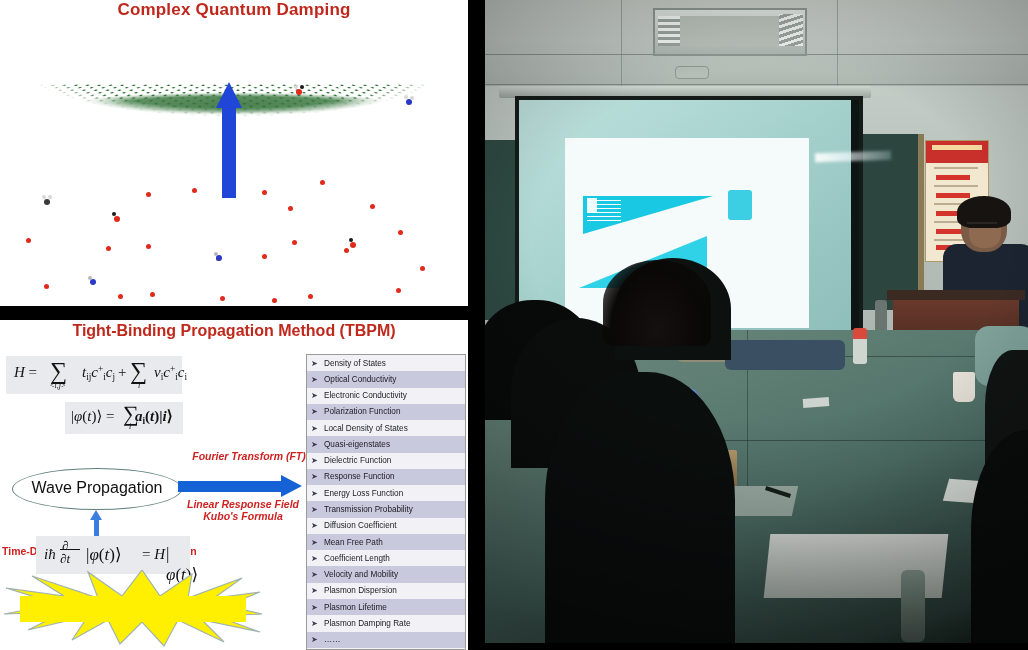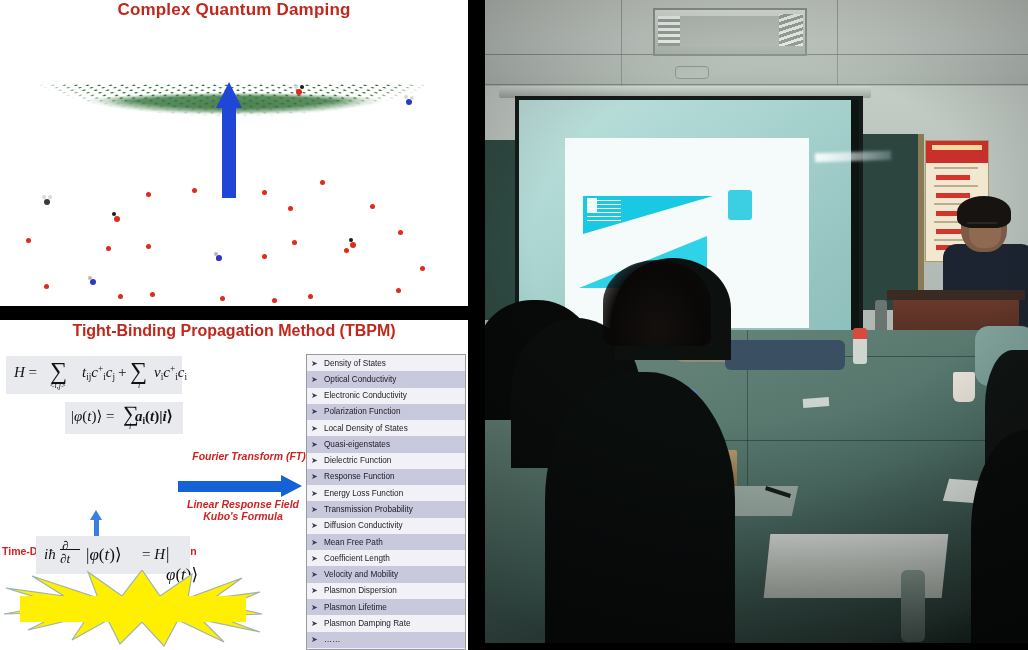--- a/index.html
+++ b/index.html
@@ -249,20 +249,23 @@
       <span class="eqi" style="left:148px;top:8px;"><i>v</i><span class="sub">i</span><i>c</i><span class="sup">+</span><span class="sub">i</span><i>c</i><span class="sub">i</span></span>
     </div>
 
     <div class="eq eq2">
       <span class="eqi" style="left:6px;top:5px;">|<i>φ</i>(<i>t</i>)⟩ =</span>
       <span class="eqi" style="left:58px;top:-1px;font-size:22px;">∑</span>
       <span class="eqi" style="left:64px;top:20px;font-size:8px;"><i>i</i></span>
       <span class="eqi" style="left:70px;top:5px;font-weight:bold;"><i>a</i><span class="sub">i</span>(<i>t</i>)|<i>i</i>⟩</span>
     </div>
 
+    <div class="ellipse">
+      <span>Wave Propagation</span>
+    </div>
 
     <div class="lbl-red lbl-ft">Fourier Transform (FT)</div>
     <div class="arrow-right">
       <div class="shaft"></div>
         <div class="head"></div>
     </div>
     <div class="lbl-red lbl-lrt">
       <span>Linear Response Field</span><br>
       <span>Kubo's Formula</span>
     </div>
@@ -326,21 +329,21 @@
       <div class="frow odd">
           <span class="bullet">➤</span>
           <span>Energy Loss Function</span>
         </div>
       <div class="frow even">
           <span class="bullet">➤</span>
           <span>Transmission Probability</span>
         </div>
       <div class="frow odd">
           <span class="bullet">➤</span>
-          <span>Diffusion Conductivity</span>
+          <span>Diffusion Coefficient</span>
         </div>
       <div class="frow even">
           <span class="bullet">➤</span>
           <span>Mean Free Path</span>
         </div>
       <div class="frow odd">
           <span class="bullet">➤</span>
           <span>Coefficient Length</span>
         </div>
       <div class="frow even">

